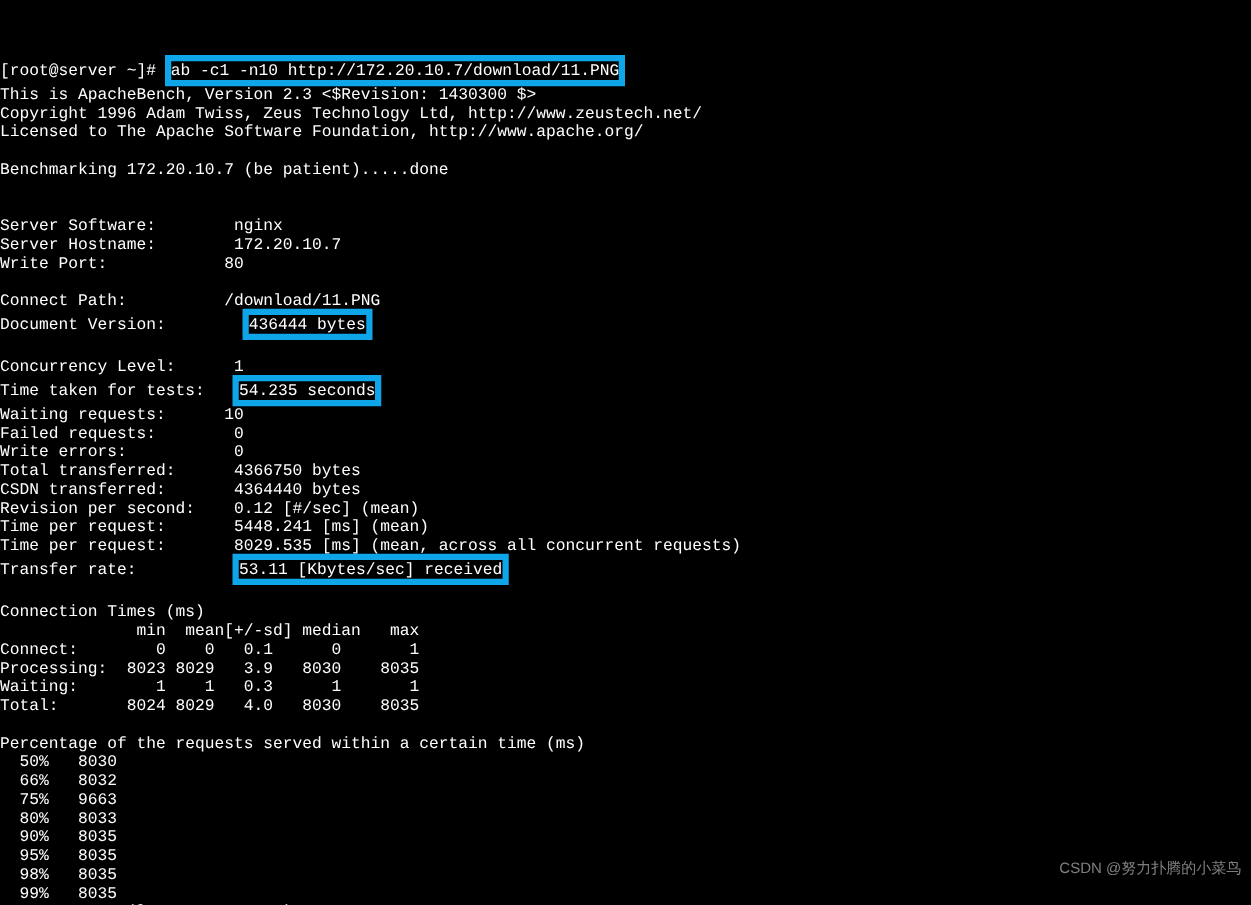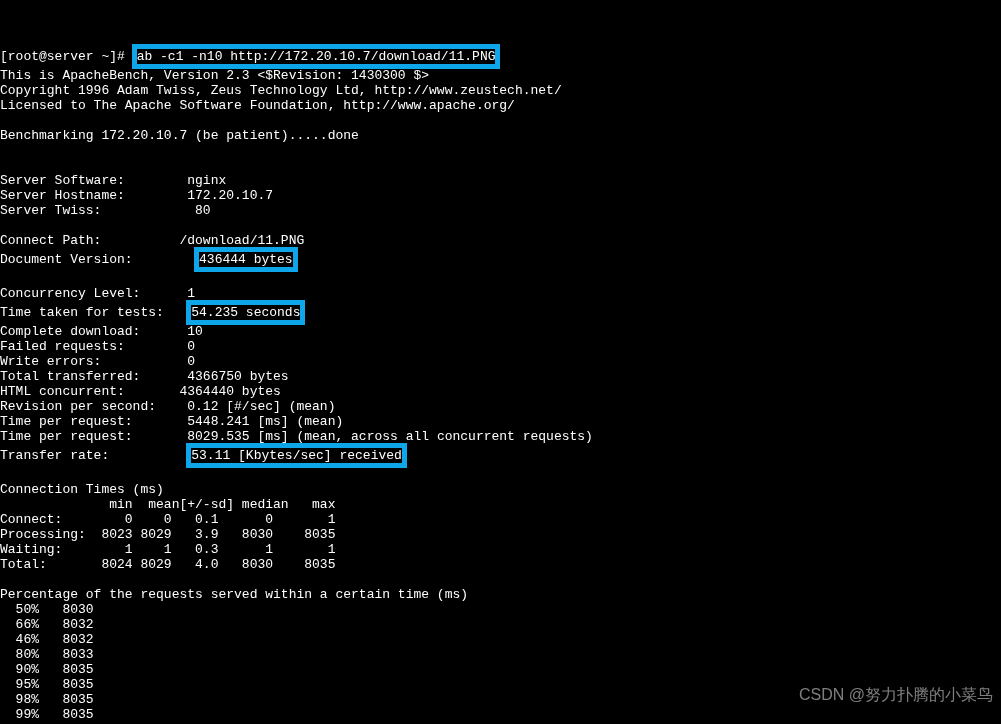--- a/index.html
+++ b/index.html
@@ -1,60 +1,60 @@
 <!DOCTYPE html>
 <html><head>
 <meta charset="utf-8">
 <style>
 html,body{margin:0;padding:0;background:#000;color:#fff;font-family:"Courier New",monospace;font-size:13px;line-height:15px;white-space:pre;width:1001px;height:724px;overflow:hidden}
 .box{border:5px solid #0ea5e9;display:inline-block;margin:-1px;padding:0}
-.wm{position:absolute;right:8px;bottom:22px;color:rgba(210,210,210,.6);font-family:Arial,sans-serif;font-size:16px;white-space:nowrap}
+.wm{position:absolute;right:8px;bottom:22px;color:rgba(210,210,210,.6);font-family:Arial,sans-serif;font-size:12px;white-space:nowrap}
 .cursor{display:inline-block;width:7px;height:13px;background:#fff;vertical-align:bottom}
 </style>
 </head>
 <body>
 
 <span>[root@server ~]# </span><span class="box"><span>ab -c1 -n10 http://172.20.10.7/download/11.PNG</span></span>
 <span>This is ApacheBench, Version 2.3 &lt;$Revision: 1430300 $&gt;</span>
 <span>Copyright 1996 Adam Twiss, Zeus Technology Ltd, http://www.zeustech.net/</span>
 <span>Licensed to The Apache Software Foundation, http://www.apache.org/</span>
 
 <span>Benchmarking 172.20.10.7 (be patient).....done</span>
 
 
 <span>Server Software:        </span><span>nginx</span>
 <span>Server Hostname:        </span><span>172.20.10.7</span>
-<span>Server Twiss:            </span><span>80</span>
+<span>Write Port:            </span><span>80</span>
 
 <span>Connect Path:          </span><span>/download/11.PNG</span>
 <span>Document Version:        </span><span class="box"><span>436444 bytes</span></span>
 
 <span>Concurrency Level:      </span><span>1</span>
 <span>Time taken for tests:   </span><span class="box"><span>54.235 seconds</span></span>
-<span>Complete download:      </span><span>10</span>
+<span>Waiting requests:      </span><span>10</span>
 <span>Failed requests:        </span><span>0</span>
 <span>Write errors:           </span><span>0</span>
 <span>Total transferred:      </span><span>4366750 bytes</span>
-<span>HTML concurrent:       </span><span>4364440 bytes</span>
+<span>CSDN transferred:       </span><span>4364440 bytes</span>
 <span>Revision per second:    </span><span>0.12 [#/sec] (mean)</span>
 <span>Time per request:       </span><span>5448.241 [ms] (mean)</span>
 <span>Time per request:       </span><span>8029.535 [ms] (mean, across all concurrent requests)</span>
 <span>Transfer rate:          </span><span class="box"><span>53.11 [Kbytes/sec] received</span></span>
 
 <span>Connection Times (ms)</span>
 <span>              min  mean[+/-sd] median   max</span>
 <span>Connect:        0    0   0.1      0       1</span>
 <span>Processing:  8023 8029   3.9   8030    8035</span>
 <span>Waiting:        1    1   0.3      1       1</span>
 <span>Total:       8024 8029   4.0   8030    8035</span>
 
 <span>Percentage of the requests served within a certain time (ms)</span>
 <span>  50%   8030</span>
 <span>  66%   8032</span>
-<span>  46%   8032</span>
+<span>  75%   9663</span>
 <span>  80%   8033</span>
 <span>  90%   8035</span>
 <span>  95%   8035</span>
 <span>  98%   8035</span>
 <span>  99%   8035</span>
 <span> 100%   8035 (longest request)</span>
 <span>[root@server ~]# </span><span class="cursor"></span>
 <div class="wm">CSDN @努力扑腾的小菜鸟</div>
 
 

